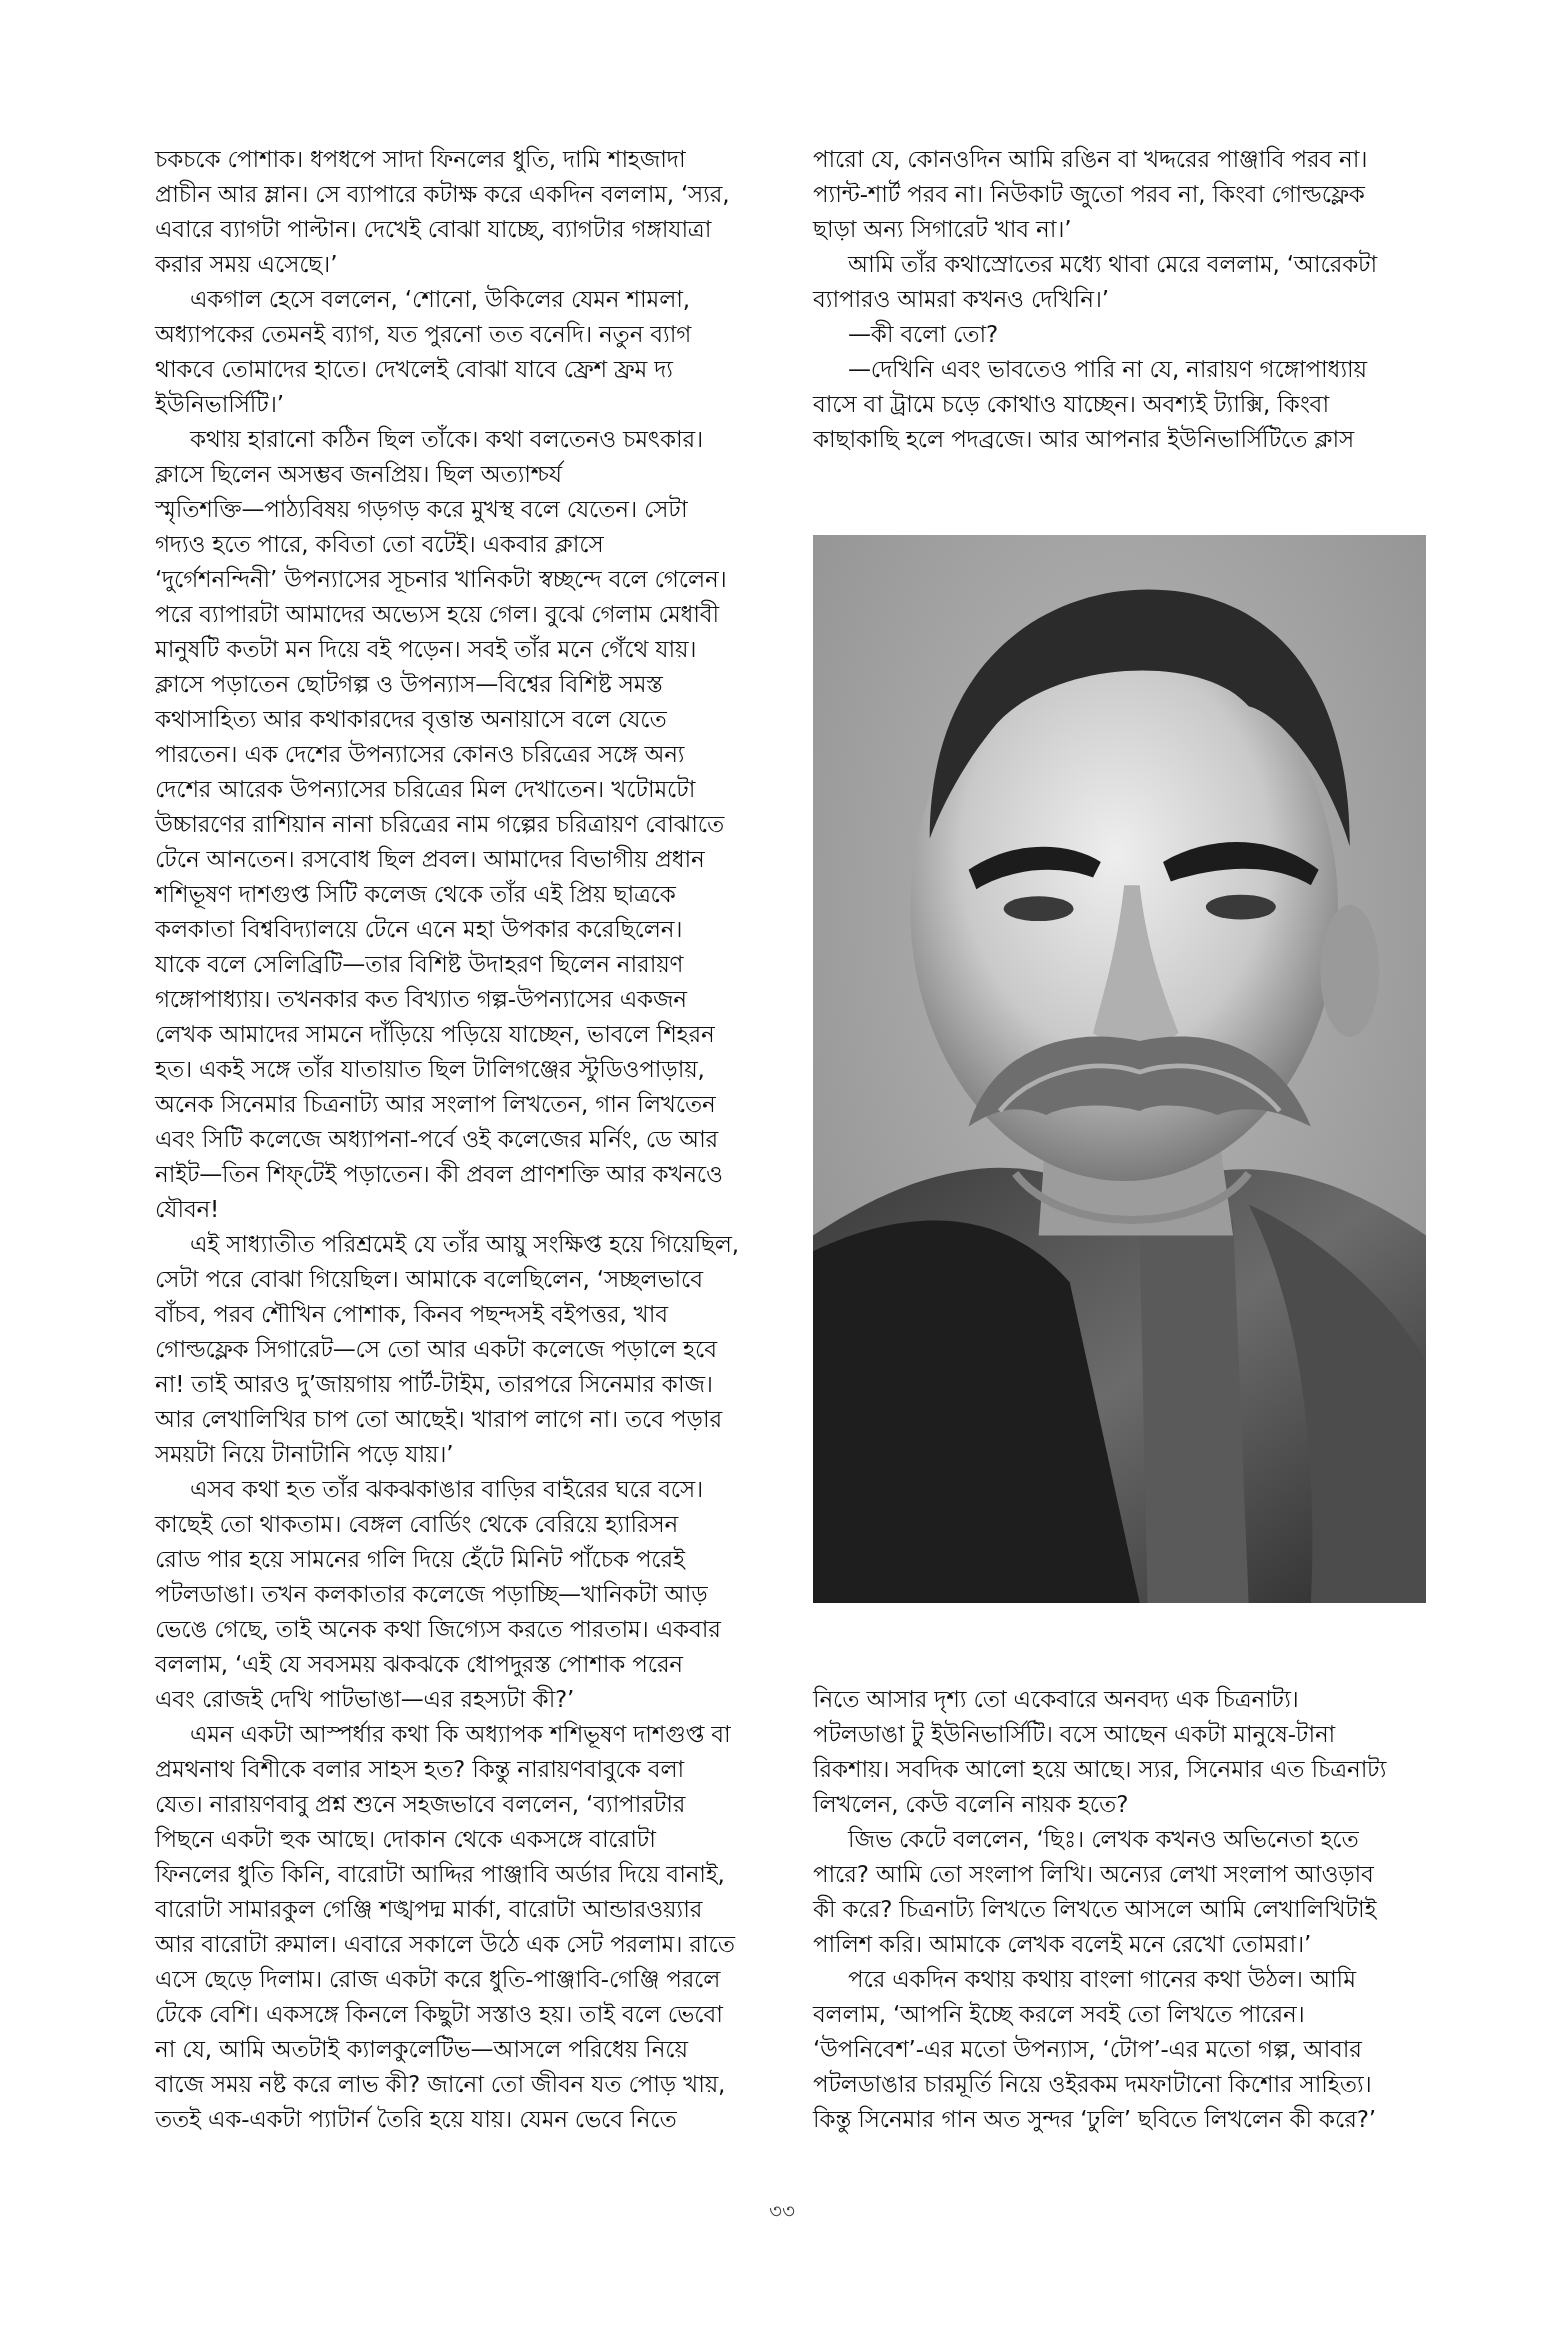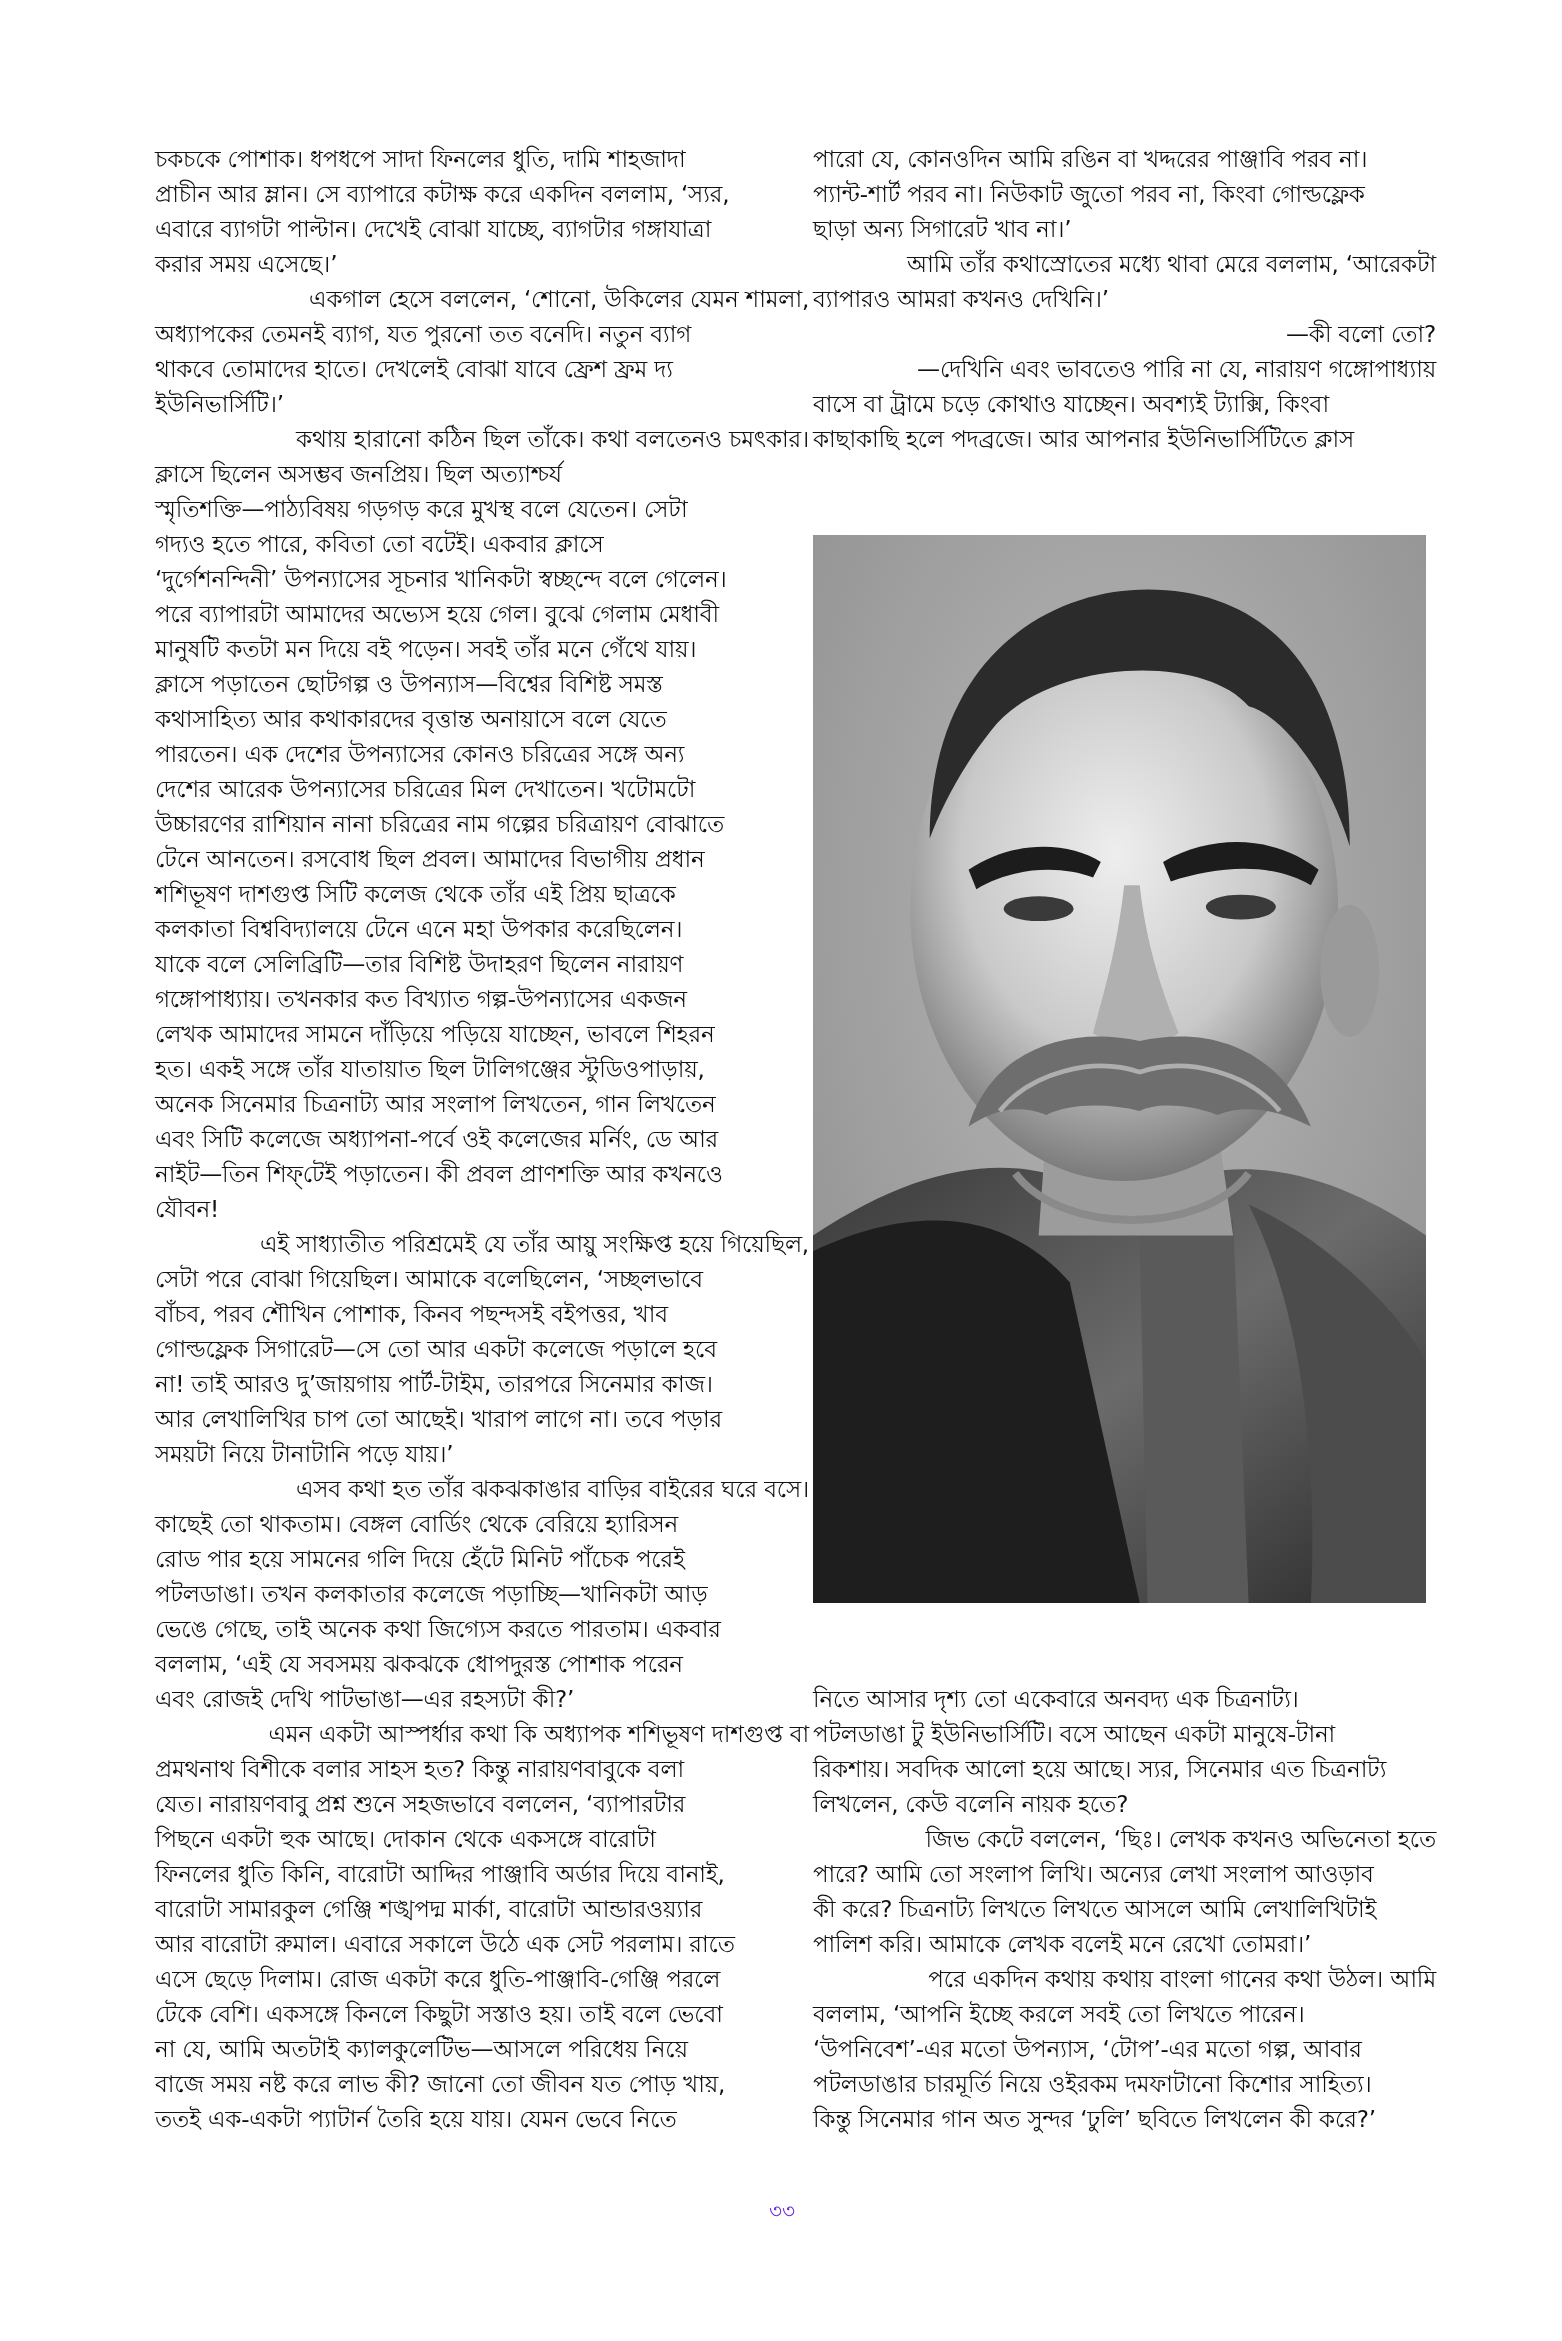--- a/index.html
+++ b/index.html
@@ -7,29 +7,29 @@
   .page { position:absolute; left:0; top:0; width:1563px; height:2342px; background:#fff; }
   .col { position:absolute; }
   .col-left { left:135px; top:142px; width:654px;margin-left:20px; }
   .col-right-top { left:813px; top:142px; width:623px; }
   .col-right-bottom { left:813px; top:1682px; width:623px; }
   .line {
     display:block; height:35px; line-height:35px;
     font-family: "DejaVu Sans", sans-serif; font-size:23px; color:#111;
     white-space:nowrap; letter-spacing:-0.2px;
   }
-  .indent { padding-left:35px;text-align:right; }
+  .indent { padding-left:35px; }
   .photo {
     position:absolute; left:813px; top:535px; width:613px; height:1068px;
     background:#a9a9a9; overflow:hidden;
   }
   .photo svg { display:block; width:100%; height:100%; }
   .page-number {
     position:absolute; left:743px; top:2196px; width:78px; text-align:center;
-    font-family:"DejaVu Sans", sans-serif; font-size:20px; color:#6d28d9;
+    font-family:"DejaVu Sans", sans-serif; font-size:20px; color:#404040;
   }
 </style>
 </head>
 <body>
 
 <div class="page">
 
   <div class="col col-left" id="col-left">
       <span class="line">চকচকে পোশাক। ধপধপে সাদা ফিনলের ধুতি, দামি শাহজাদা</span>
       <span class="line">প্রাচীন আর ম্লান। সে ব্যাপারে কটাক্ষ করে একদিন বললাম, ‘স্যর,</span>

